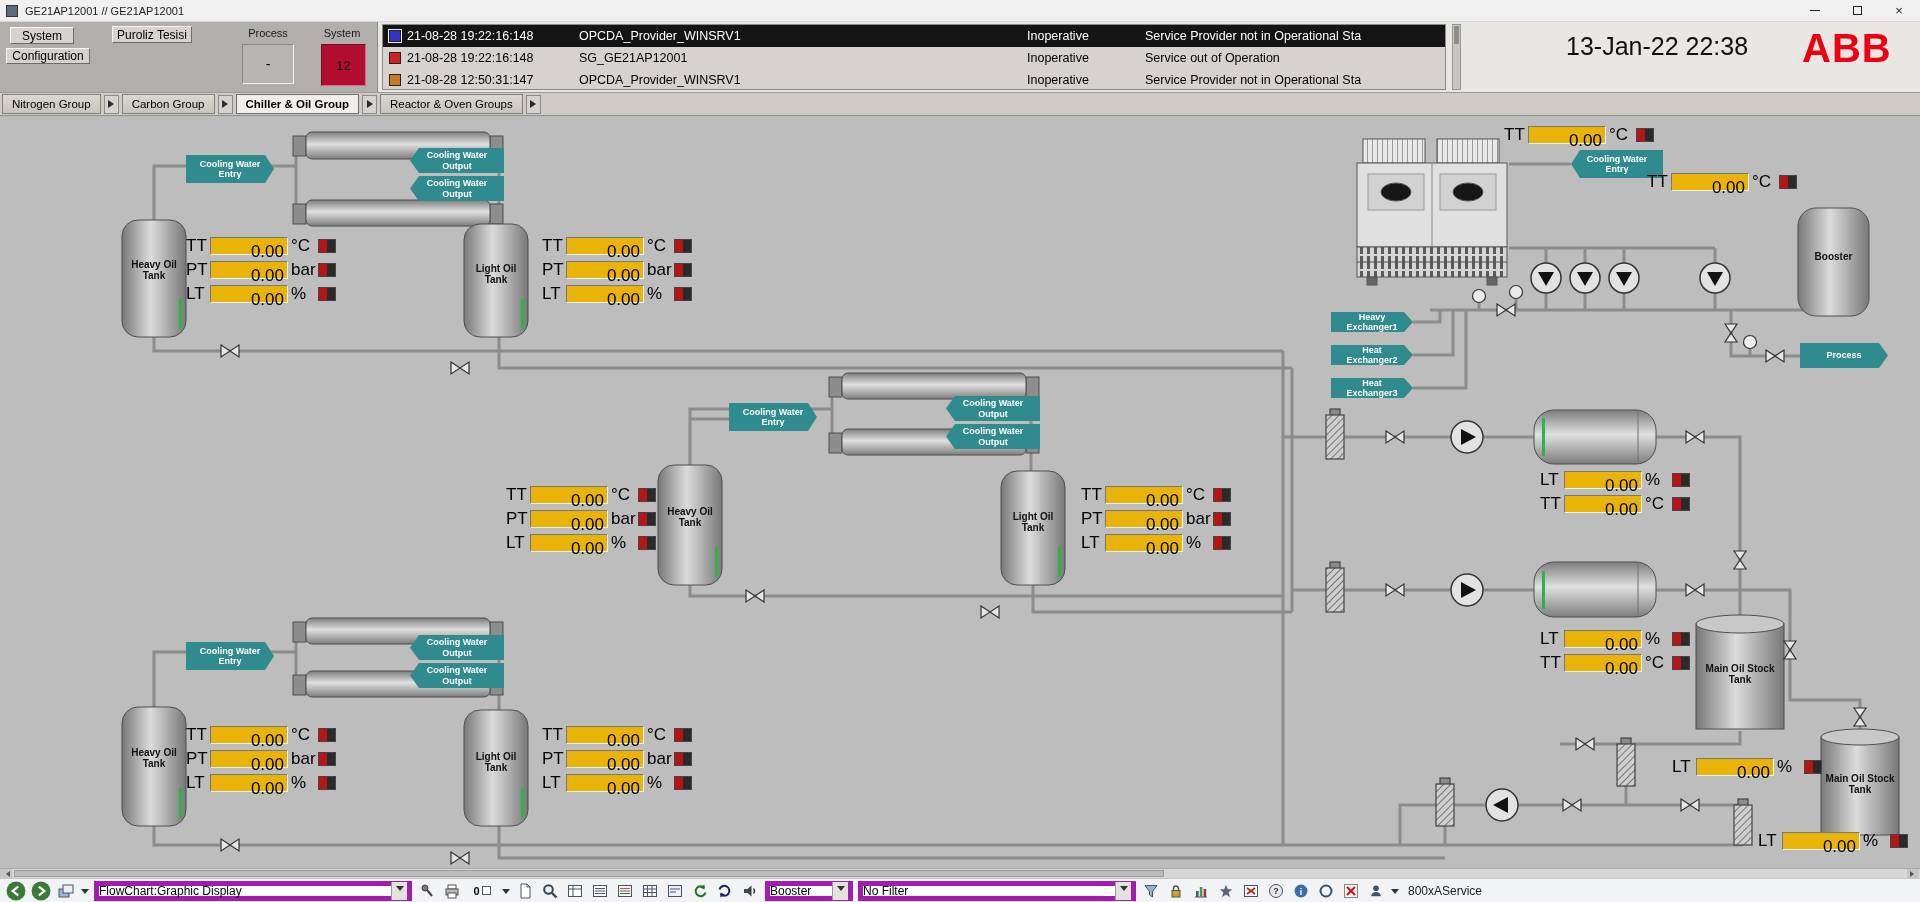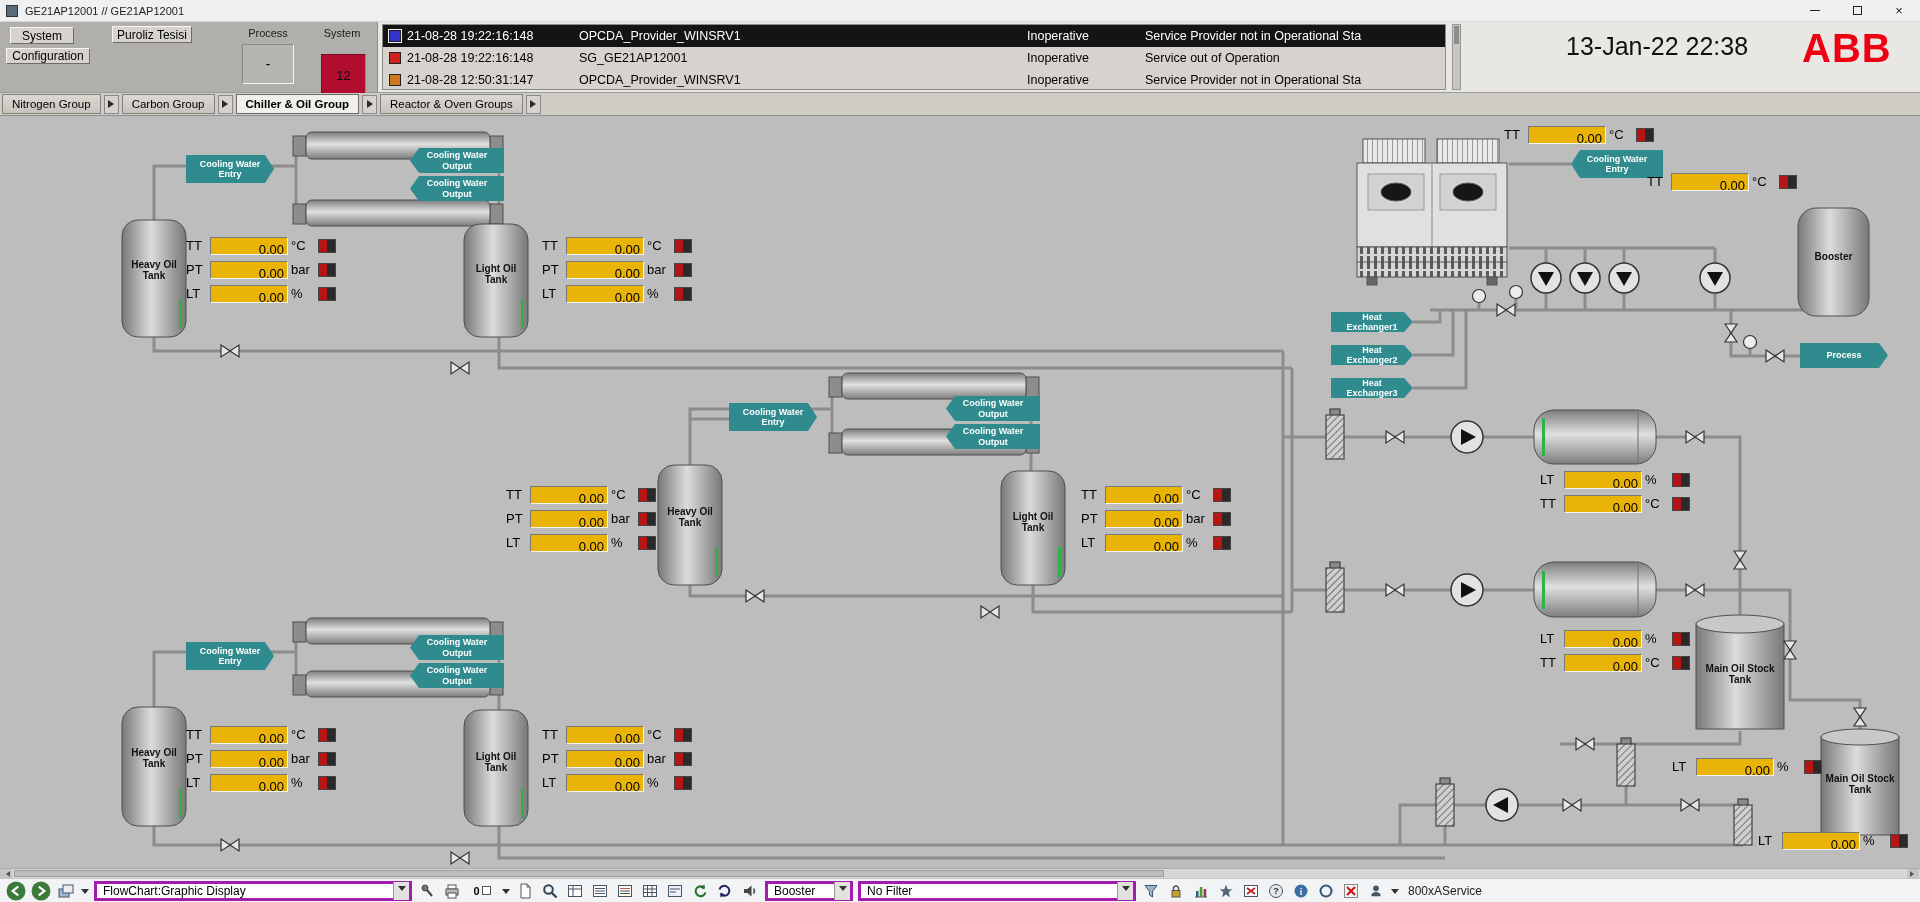--- a/index.html
+++ b/index.html
@@ -33,36 +33,36 @@
   #tabs{position:absolute;left:0;top:93px;width:1920px;height:23px;background:#cfccc6;border-bottom:1px solid #8f8f8f;display:flex;align-items:center;gap:3px;padding-left:2px}
   .tab{height:20px;display:flex;align-items:center;padding:0 9px;font-size:11.5px;background:linear-gradient(#dbd8d2,#c7c4be);border:1px solid #83817d}
   .tab.active{background:#f0efec;border-color:#6e6c69;font-weight:bold}
   .tabarr{width:15px;height:19px;background:#d6d3ce;border:1px solid #8a8a8a;display:flex;align-items:center;justify-content:center}
   .tabarr i{width:0;height:0;border:4px solid transparent;border-left:6px solid #2b2b2b;margin-left:4px}
   
   .tag{position:absolute;background:#2f8b8e;color:#fff;font-size:9px;font-weight:bold;line-height:1.12;display:flex;align-items:center;justify-content:center;text-align:center;padding:0 10px;z-index:3}
   .tag.pr{clip-path:polygon(0 0,calc(100% - 9px) 0,100% 50%,calc(100% - 9px) 100%,0 100%)}
   .tag.pl{clip-path:polygon(9px 0,100% 0,100% 100%,9px 100%,0 50%)}
   .tklab{position:absolute;display:flex;align-items:center;justify-content:center;text-align:center;font-size:10px;font-weight:bold;color:#101010;line-height:1.15;z-index:3}
-  .frow{position:absolute;display:flex;align-items:center;height:19px;font-size:13px;z-index:3}
+  .frow{position:absolute;display:flex;align-items:center;height:19px;font-size:17px;z-index:3}
   .flab{width:24px}
   .fval{width:78px;height:18px;background:#eab308;border:1px solid;border-color:#787878 #f4f4f4 #f4f4f4 #787878;text-align:right;padding:4px 3px 0 0}
   .funit{width:28px;padding-left:3px;white-space:nowrap}
   .ficon{width:18px;height:14px;margin-left:2px;border:1px solid #444;background:linear-gradient(90deg,#b51515 50%,#2a2a2a 50%)}
   
   #hscroll{position:absolute;left:0;top:868px;width:1920px;height:10px;background:#d7d7d7;border-top:1px solid #ababab}
   #hscroll .sbtn{position:absolute;top:0;width:12px;height:9px;background:#c5c5c5;display:flex;align-items:center;justify-content:center}
   #hscroll .thumb{position:absolute;left:14px;top:1px;width:1150px;height:7px;background:#bdbdbd;border:1px solid #9d9d9d}
   .tri-l{width:0;height:0;border:3px solid transparent;border-right:4px solid #555}
   .tri-r{width:0;height:0;border:3px solid transparent;border-left:4px solid #555}
   #toolbar{position:absolute;left:0;top:878px;width:1920px;height:24px;background:#f2f3f5;border-top:1px solid #c8c8c8;display:flex;align-items:center;gap:5px;padding:0 6px;font-size:12px}
   .navbtn{width:20px;height:20px;border-radius:50%;display:flex;align-items:center;justify-content:center}
   .tbi{width:20px;height:20px;display:flex;align-items:center;justify-content:center}
   .caret{width:0;height:0;border:4px solid transparent;border-top:5px solid #333;margin-top:5px}
-  .combo{display:flex;align-items:center;background:#fff;border:3px solid #a21caf;height:20px;padding-left:6px}
+  .combo{display:flex;align-items:center;background:#fff;border:5px solid #a21caf;height:20px;}
   .carr{margin-left:auto;width:16px;height:18px;background:#e4e2de;border-left:1px solid #9a9a9a;display:flex;align-items:center;justify-content:center}
   .svc{font-size:12px;color:#222;margin-left:4px;white-space:nowrap}
   .aspect{display:flex;align-items:center;gap:2px}
   .aspect .sq{width:9px;height:9px;border:1px solid #555;background:#fff}
 </style>
 </head>
 <body>
 
 <div id="titlebar">
   <span class="appicon"></span>
@@ -77,21 +77,21 @@
 </div>
 
 <div id="header">
   <div id="leftpanel"></div>
   <div class="hbtn" style="left:10px;top:5px;width:64px;height:17px">System</div>
   <div class="hbtn" style="left:112px;top:4px;width:80px;height:17px">Puroliz Tesisi</div>
   <div class="hbtn" style="left:6px;top:26px;width:84px;height:16px">Configuration</div>
   <span class="pslabel" style="left:238px;top:5px">Process</span>
   <div class="psval" style="left:242px;top:22px;width:52px;height:40px">-</div>
   <span class="pslabel" style="left:312px;top:5px">System</span>
-  <div class="sysbox" style="left:321px;top:32px;width:45px;height:42px">12</div>
+  <div class="sysbox" style="left:321px;top:22px;width:45px;height:42px">12</div>
 
   <div class="alarmlist">
     <div class="arow dark">
       <span class="sev">
           <i style="background: rgb(51, 51, 204);"></i>
         </span>
       <span class="a-time">21-08-28 19:22:16:148</span>
       <span class="a-src">OPCDA_Provider_WINSRV1</span>
       <span class="a-state">Inoperative</span>
       <span class="a-msg">Service Provider not in Operational Sta</span>
@@ -346,21 +346,21 @@
 <div class="tag pr" style="left:186px;top:155px;width:88px;height:28px">Cooling Water Entry</div>
 <div class="tag pl" style="left:410px;top:148px;width:94px;height:25px">Cooling Water Output</div>
 <div class="tag pl" style="left:410px;top:176px;width:94px;height:25px">Cooling Water Output</div>
 <div class="tag pr" style="left:729px;top:403px;width:88px;height:28px">Cooling Water Entry</div>
 <div class="tag pl" style="left:946px;top:396px;width:94px;height:25px">Cooling Water Output</div>
 <div class="tag pl" style="left:946px;top:424px;width:94px;height:25px">Cooling Water Output</div>
 <div class="tag pr" style="left:186px;top:642px;width:88px;height:28px">Cooling Water Entry</div>
 <div class="tag pl" style="left:410px;top:635px;width:94px;height:25px">Cooling Water Output</div>
 <div class="tag pl" style="left:410px;top:663px;width:94px;height:25px">Cooling Water Output</div>
 <div class="tag pl" style="left:1571px;top:150px;width:92px;height:28px">Cooling Water Entry</div>
-<div class="tag pr" style="left:1331px;top:312px;width:82px;height:20px">Heat Exchanger1</div>
+<div class="tag pr" style="left:1331px;top:312px;width:82px;height:20px">Heavy Exchanger1</div>
 <div class="tag pr" style="left:1331px;top:345px;width:82px;height:20px">Heat Exchanger2</div>
 <div class="tag pr" style="left:1331px;top:378px;width:82px;height:20px">Heat Exchanger3</div>
 <div class="tag pr" style="left:1800px;top:343px;width:88px;height:25px">Process</div>
 
 <div class="tklab" style="left:122px;top:248px;width:64px;height:44px">Heavy Oil Tank</div>
 <div class="tklab" style="left:464px;top:252px;width:64px;height:44px">Light Oil Tank</div>
 <div class="tklab" style="left:658px;top:495px;width:64px;height:44px">Heavy Oil Tank</div>
 <div class="tklab" style="left:1001px;top:500px;width:64px;height:44px">Light Oil Tank</div>
 <div class="tklab" style="left:122px;top:736px;width:64px;height:44px">Heavy Oil Tank</div>
 <div class="tklab" style="left:464px;top:740px;width:64px;height:44px">Light Oil Tank</div>

